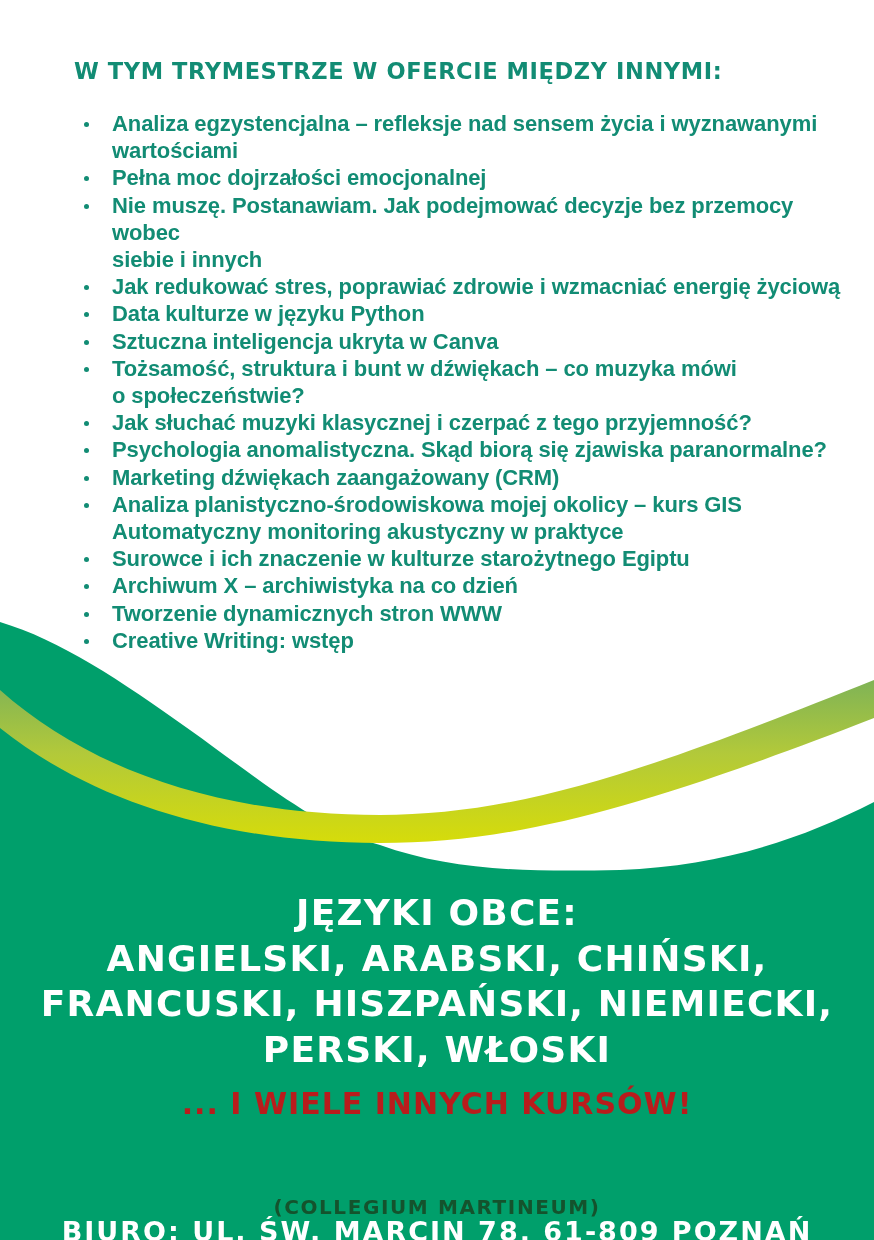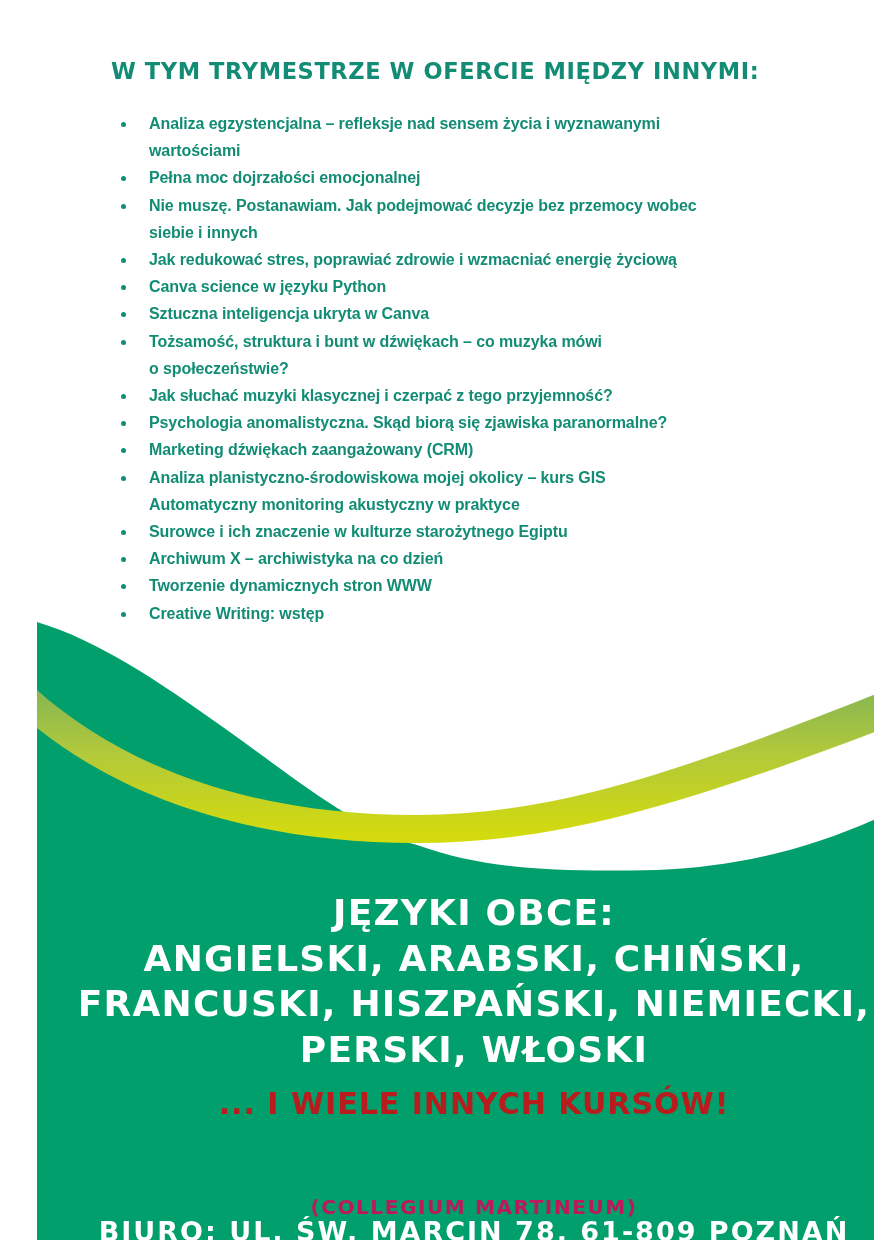--- a/index.html
+++ b/index.html
@@ -10,21 +10,21 @@
     body {
       width: 874px;
       height: 1240px;
       position: relative;
       overflow: hidden;
       font-family: "DejaVu Sans", sans-serif;
     }
     .page {
       position: absolute;
       left: 0; top: 0;
-      width: 781px; height: 1240px; margin-left: 37px;
+      width: 781px; height: 1240px;
     }
     .heading {
       position: absolute;
       left: 74px;
       top: 58px;
       width: 760px;
       font-family: "DejaVu Sans", sans-serif;
       font-weight: bold;
       font-size: 22.5px;
       letter-spacing: 0.6px;
@@ -39,21 +39,21 @@
       width: 760px;
       margin: 0;
       padding: 0;
       list-style: none;
     }
     .course-list li {
       position: relative;
       padding-left: 30px;
       font-family: "Liberation Sans", sans-serif;
       font-weight: bold;
-      font-size: 16px;
+      font-size: 22px;
       line-height: 27.2px;
       color: #128c74;
       letter-spacing: -0.1px;
     }
     .course-list li.no-bullet::before { content: none; }
     .course-list li::before {
       content: "";
       position: absolute;
       left: 2px;
       top: 12px;
@@ -108,21 +108,21 @@
       font-size: 27px;
       letter-spacing: 2px;
       white-space: nowrap;
     }
     .office-sub {
       position: absolute;
       left: 0;
       top: 1195px;
       width: 874px;
       text-align: center;
-      color: #be185d;
+      color: #14532d;
       font-family: "DejaVu Sans", sans-serif;
       font-weight: bold;
       font-size: 20px;
       letter-spacing: 1.6px;
       white-space: nowrap;
     }
   </style>
 </head>
 <body>
 
@@ -134,21 +134,21 @@
     <li>
       <span>Analiza egzystencjalna – refleksje nad sensem życia i wyznawanymi</span><br>
       <span>wartościami</span>
     </li>
     <li>Pełna moc dojrzałości emocjonalnej</li>
     <li>
       <span>Nie muszę. Postanawiam. Jak podejmować decyzje bez przemocy wobec</span><br>
       <span>siebie i innych</span>
     </li>
     <li>Jak redukować stres, poprawiać zdrowie i wzmacniać energię życiową</li>
-    <li>Canva science w języku Python</li>
+    <li>Data kulturze w języku Python</li>
     <li>Sztuczna inteligencja ukryta w Canva</li>
     <li>
       <span>Tożsamość, struktura i bunt w dźwiękach – co muzyka mówi</span><br>
       <span>o społeczeństwie?</span>
     </li>
     <li>Jak słuchać muzyki klasycznej i czerpać z tego przyjemność?</li>
     <li>Psychologia anomalistyczna. Skąd biorą się zjawiska paranormalne?</li>
     <li>Marketing dźwiękach zaangażowany (CRM)</li>
     <li>Analiza planistyczno-środowiskowa mojej okolicy – kurs GIS</li>
     <li class="no-bullet">Automatyczny monitoring akustyczny w praktyce</li>

